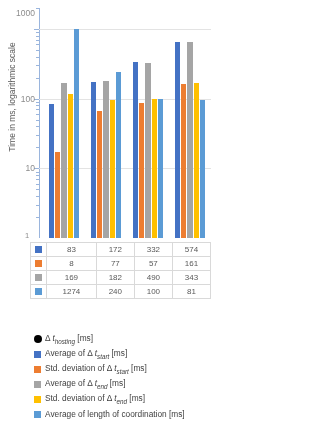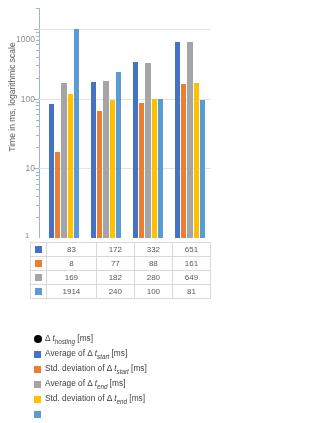--- a/index.html
+++ b/index.html
@@ -84,21 +84,21 @@
           <div class="tick" style="top: 41.9487px;"></div>
           <div class="tick" style="top: 36.4317px;"></div>
           <div class="tick" style="top: 31.7672px;"></div>
           <div class="tick" style="top: 27.7266px;"></div>
           <div class="tick" style="top: 24.1625px;"></div>
           <div class="tick" style="top: 0px;"></div>
         </div>
       <div id="ylabels">
           <div class="ylab" style="top: 160.325px;">10</div>
           <div class="ylab" style="top: 90.6496px;">100</div>
-          <div class="ylab" style="top: 31px;">1000</div>
+          <div class="ylab" style="top: 5px;">1000</div>
         </div>
       <div id="bars">
           <div class="group" style="left: 10px; width: 30px;">
             <div class="bar" title="Average of Δ t_start [ms]: 83" style="left: 0px; width: 5.2px; height: 133.712px; background: rgb(68, 114, 196);"></div>
             <div class="bar" title="Std. deviation of Δ t_start [ms]: 17" style="left: 6.2px; width: 5.2px; height: 85.7318px; background: rgb(237, 125, 49);"></div>
             <div class="bar" title="Average of Δ t_end [ms]: 169" style="left: 12.4px; width: 5.2px; height: 155.229px; background: rgb(165, 165, 165);"></div>
             <div class="bar" title="Std. deviation of Δ t_end [ms]: 116" style="left: 18.6px; width: 5.2px; height: 143.842px; background: rgb(255, 192, 0);"></div>
             <div class="bar" title="Average of length of coordination [ms]: 1008" style="left: 24.8px; width: 5.2px; height: 209.267px; background: rgb(91, 155, 213);"></div>
           </div>
           <div class="group" style="left: 52px; width: 30px;">
@@ -128,39 +128,39 @@
 
   <div id="axis1">1</div>
 
   <table id="table">
     <tbody id="tbody">
         <tr>
           <td class="swatch"><span class="sw" style="background: rgb(68, 114, 196);"></span></td>
           <td>83</td>
           <td>172</td>
           <td>332</td>
-          <td>651</td>
+          <td>574</td>
         </tr>
         <tr>
           <td class="swatch"><span class="sw" style="background: rgb(237, 125, 49);"></span></td>
           <td>8</td>
           <td>77</td>
-          <td>88</td>
+          <td>57</td>
           <td>161</td>
         </tr>
         <tr>
           <td class="swatch"><span class="sw" style="background: rgb(165, 165, 165);"></span></td>
           <td>169</td>
           <td>182</td>
-          <td>280</td>
-          <td>649</td>
+          <td>490</td>
+          <td>343</td>
         </tr>
         <tr>
           <td class="swatch"><span class="sw" style="background: rgb(91, 155, 213);"></span></td>
-          <td>1914</td>
+          <td>1274</td>
           <td>240</td>
           <td>100</td>
           <td>81</td>
         </tr>
       </tbody>
   </table>
 
   <div id="legend">
       <div class="lrow">
         <div class="lsw"><span class="sw dot" style="background: rgb(0, 0, 0);"></span></div>
@@ -177,16 +177,17 @@
       <div class="lrow">
         <div class="lsw"><span class="sw" style="background: rgb(165, 165, 165);"></span></div>
         <div class="ltext">Average of Δ <i>t</i><sub>end</sub> [ms]</div>
       </div>
       <div class="lrow">
         <div class="lsw"><span class="sw" style="background: rgb(255, 192, 0);"></span></div>
         <div class="ltext">Std. deviation of Δ <i>t</i><sub>end</sub> [ms]</div>
       </div>
       <div class="lrow">
         <div class="lsw"><span class="sw" style="background: rgb(91, 155, 213);"></span></div>
+        <div class="ltext">Average of length of coordination [ms]</div>
       </div>
     </div>
 
 </div>
 
 </body></html>

